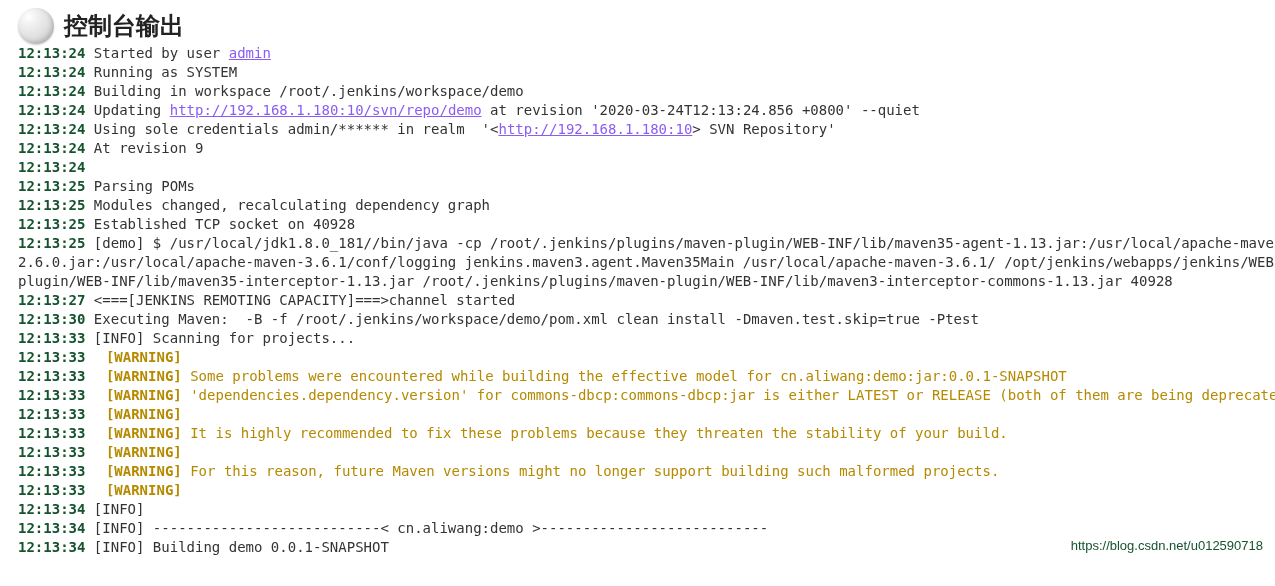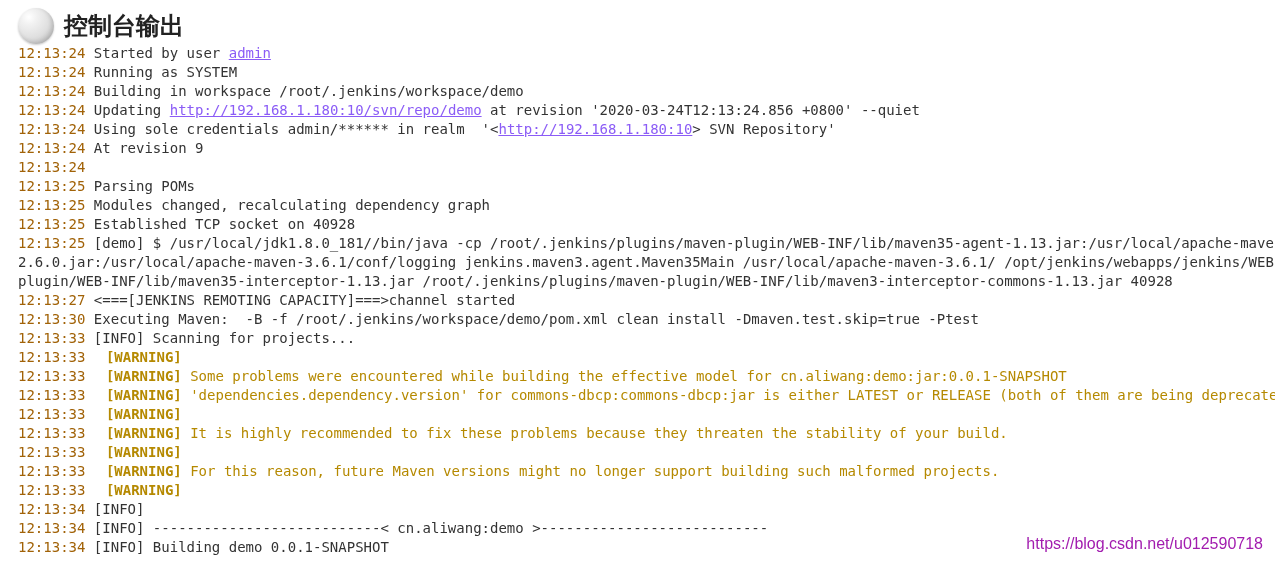--- a/index.html
+++ b/index.html
@@ -31,30 +31,30 @@
     font-family: "Microsoft YaHei", "SimHei", sans-serif;
   }
   .console {
     font-family: "NSimSun", "SimSun", Consolas, monospace;
     font-size: 14px;
     line-height: 19px;
     white-space: pre;
     overflow: hidden;
   }
   .line { white-space: pre; }
-  .ts { font-weight: normal; color: #a16207; }
+  .ts { font-weight: bold; color: #14532d; }
   a.link { color: #8b5cf6; }
   .warn { color: #b58900; font-weight: bold; margin-left: 12px; }
   .warn-text { color: #b58900; font-weight: normal; }
   .watermark {
     position: absolute;
     right: 12px;
     bottom: 4px;
-    color: #a21caf;
-    font-size: 16px;
+    color: #14532d;
+    font-size: 13px;
     font-family: Arial, sans-serif;
   }
 </style>
 </head>
 <body>
 
 <div class="header">
   <div class="ball-icon"></div>
   <div class="title">控制台输出</div>
 </div>

